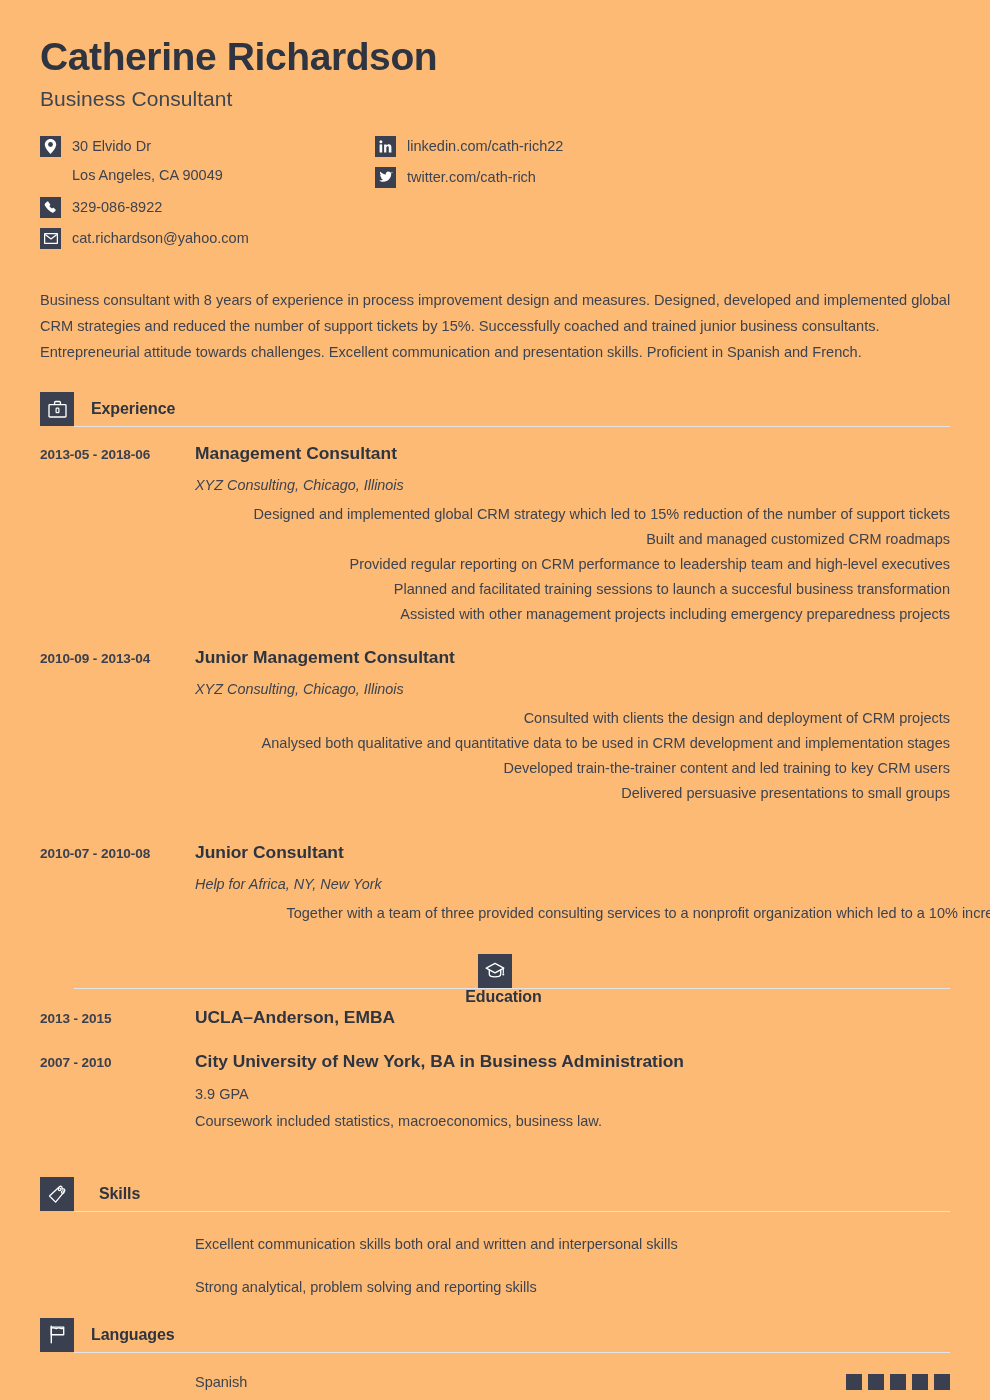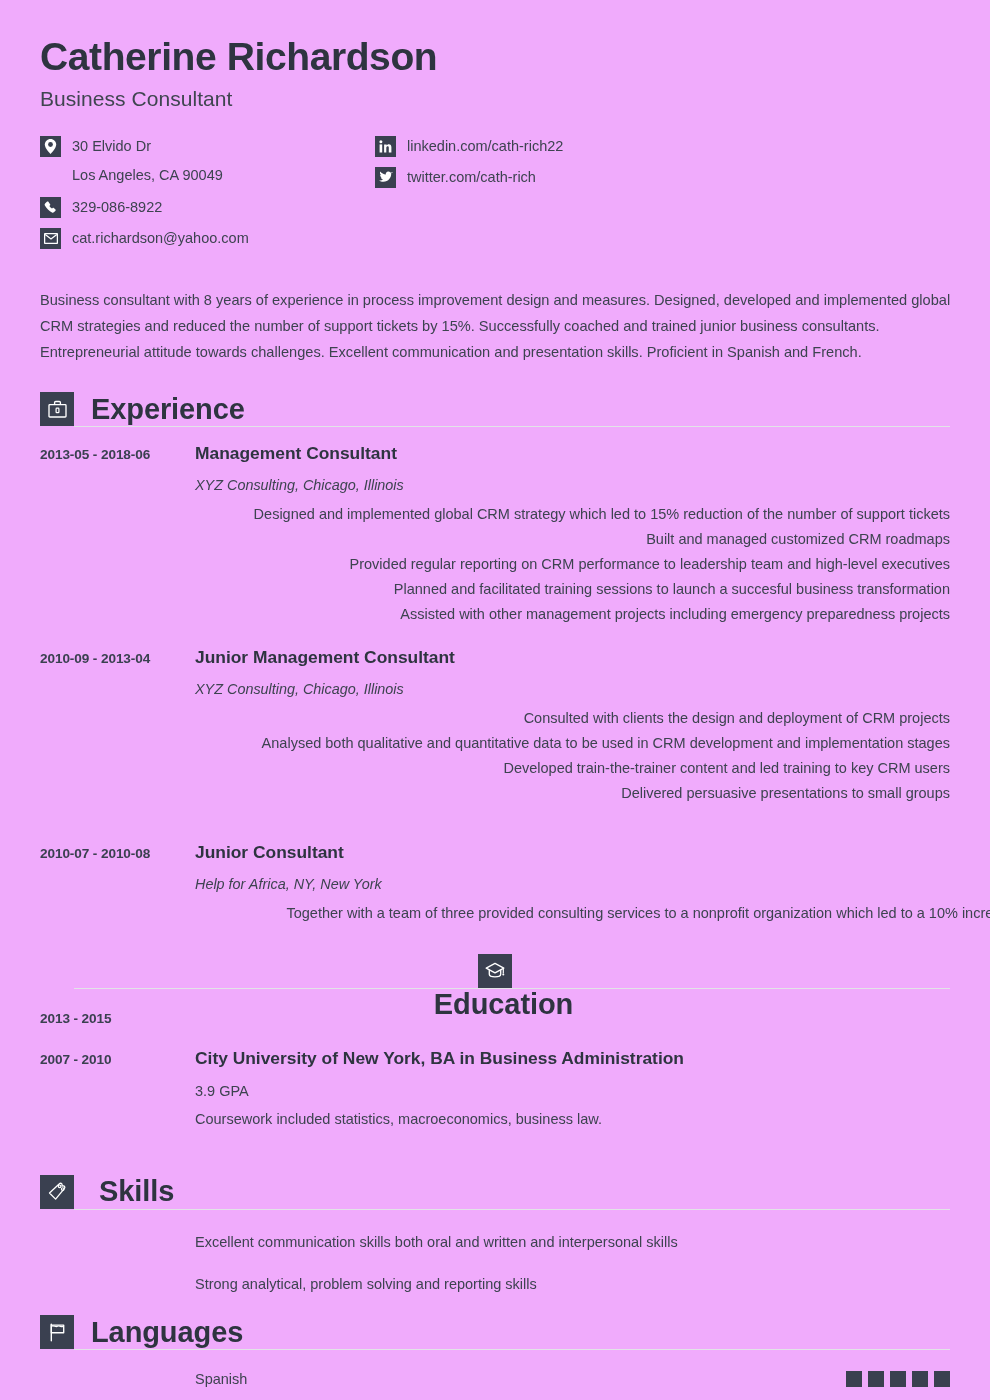--- a/index.html
+++ b/index.html
@@ -14,21 +14,21 @@
     font-family: "Liberation Sans", sans-serif;
     color: #3d4350;
     -webkit-font-smoothing: antialiased;
   }
 
   .page {
     position: relative;
     width: 990px;
     height: 1400px;
     padding: 0 40px;
-    background: #f0abfc;
+    background: #fdba74;
     overflow: hidden;
   }
 
   
   .hdr { padding-top: 36px; }
 
   .name {
     font-size: 39px;
     font-weight: bold;
     letter-spacing: -0.4px;
@@ -102,21 +102,21 @@
     width: 34px;
     height: 34px;
     background: #3a4050;
     flex: 0 0 34px;
     display: flex;
     align-items: center;
     justify-content: center;
   }
   .sec-ico svg { display: block; }
   .sec-title {
-    font-size: 29px;
+    font-size: 16px;
     font-weight: bold;
     color: #2e3440;
     margin-left: 17px;
     letter-spacing: -0.1px;
   }
   .sec-rule {
     position: absolute;
     left: 34px;
     right: 0;
     bottom: -1px;
@@ -331,20 +331,23 @@
         <path d="M18.3 6.4v5" fill="none" stroke="#ffffff" stroke-width="1.2"></path>
         <circle cx="18.3" cy="12.4" r="1" fill="#ffffff"></circle>
       </svg>
     </span>
     <span class="sec-title">Education</span>
     <span class="sec-rule"></span>
   </div>
 
   <div class="entry edu-entry">
     <div class="dates">2013 - 2015</div>
+    <div class="ebody">
+      <div class="role">UCLA–Anderson, EMBA</div>
+    </div>
   </div>
 
   <div class="entry edu-entry" style="margin-top:22px;">
     <div class="dates">2007 - 2010</div>
     <div class="ebody">
       <div class="role">City University of New York, BA in Business Administration</div>
       <div class="edu-sub">3.9 GPA</div>
       <div class="edu-sub tight">Coursework included statistics, macroeconomics, business law.</div>
     </div>
   </div>

